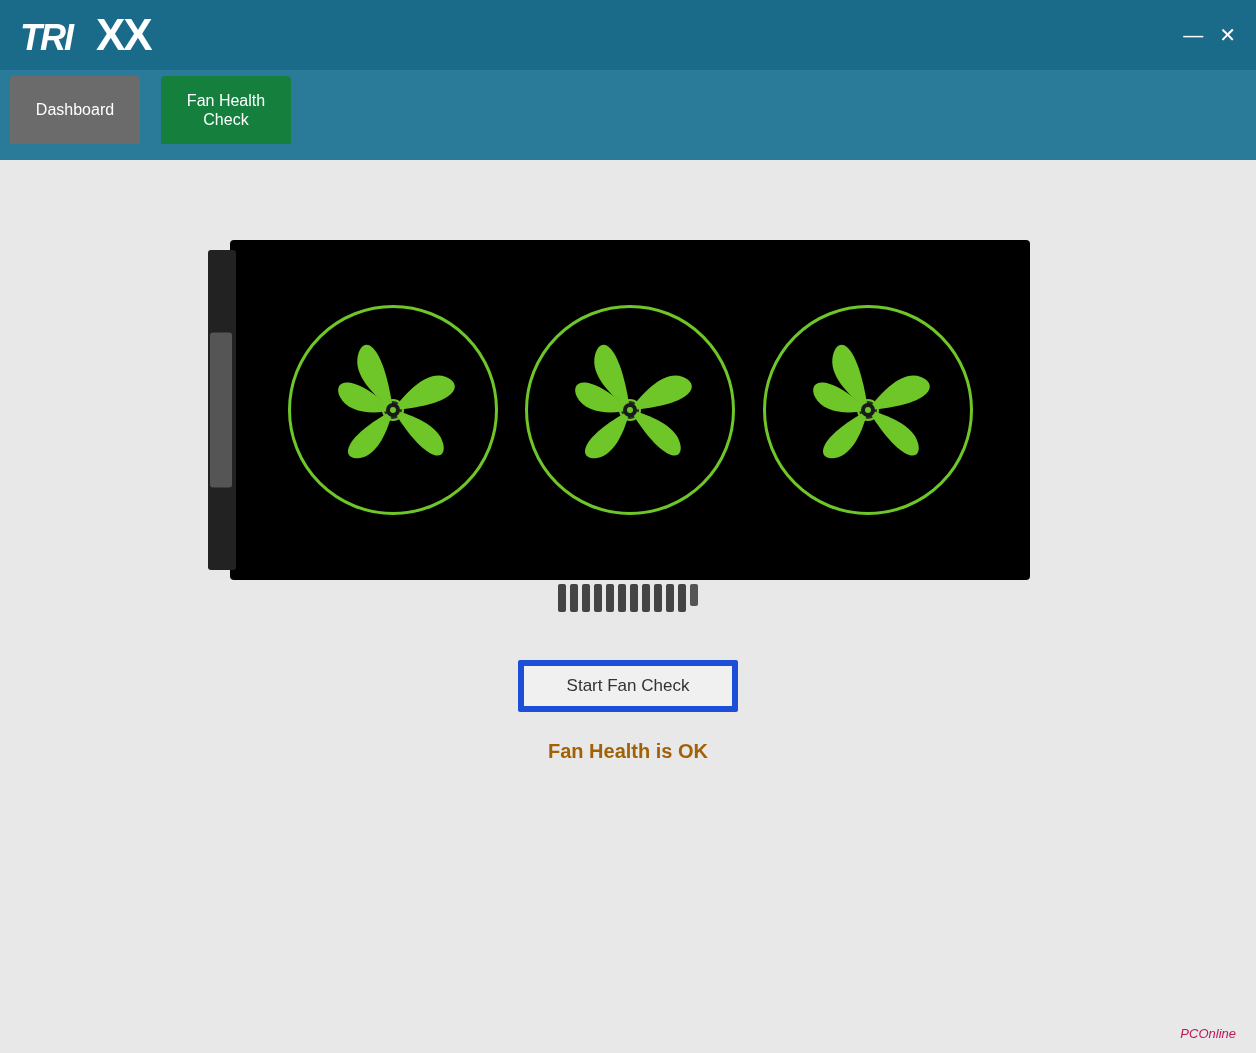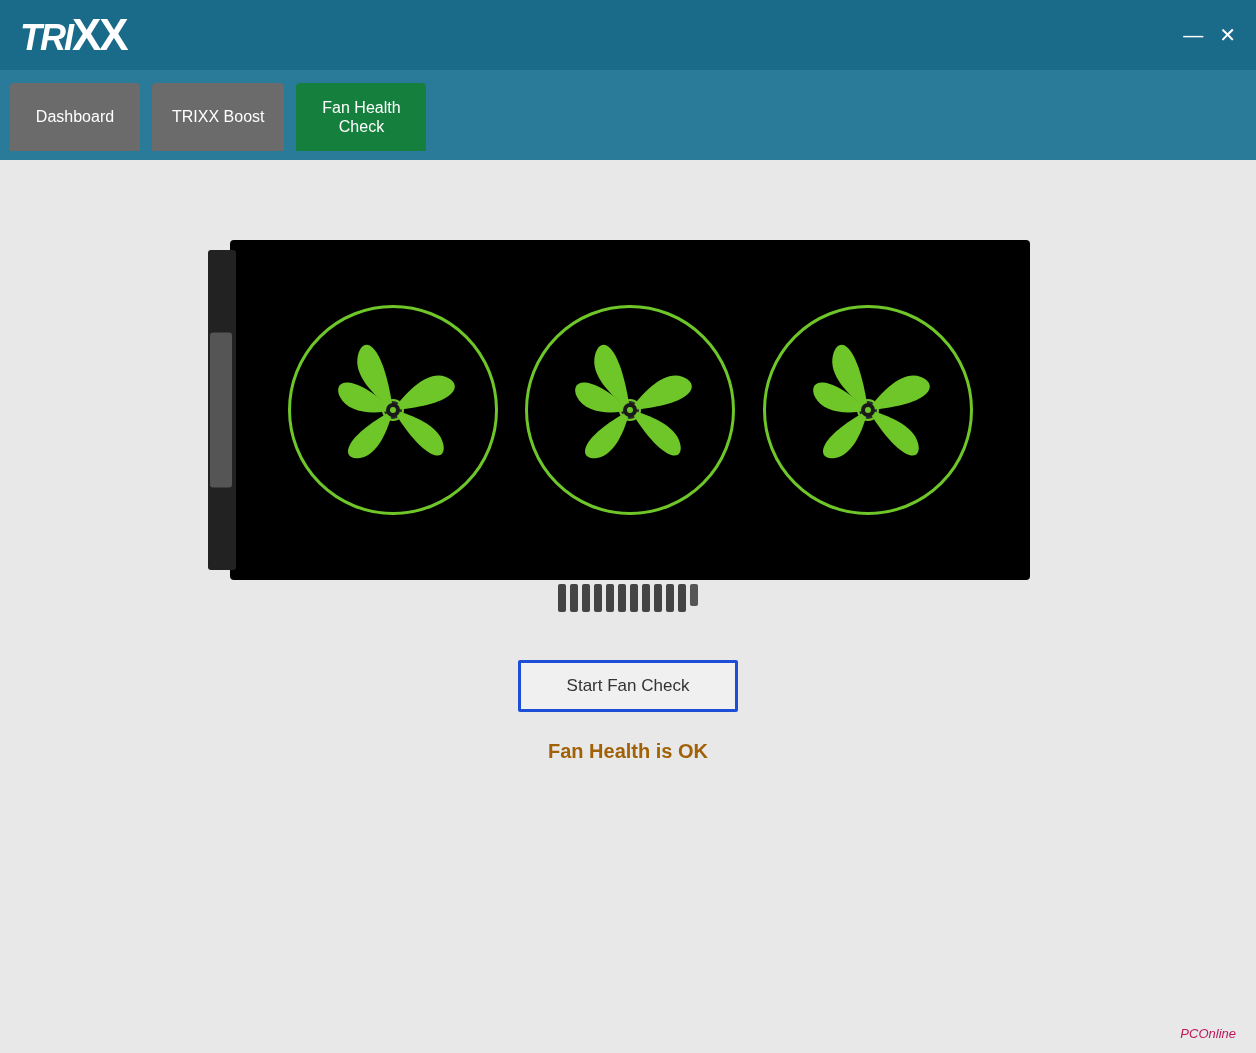--- a/index.html
+++ b/index.html
@@ -56,22 +56,22 @@
       font-weight: 300;
     }
 
     
     .tabs {
       width: 100%;
       height: 90px;
       background: #2a7a9a;
       display: flex;
       align-items: flex-end;
-      padding: 9px 10px;
-      gap: 12px;
+      padding: 16px 10px;
+      gap: 21px;
     }
 
     .tab {
       height: 68px;
       min-width: 130px;
       padding: 0 20px;
       background: #6b6b6b;
       color: white;
       font-size: 16px;
       font-weight: 400;
@@ -185,21 +185,21 @@
       height: 22px;
       background: #555;
     }
 
     
     .start-btn {
       margin-top: 60px;
       width: 220px;
       height: 52px;
       background: #f0f0f0;
-      border: 3px solid #1d4ed8;
+      border: 6px solid #1d4ed8;
       font-size: 17px;
       font-weight: 500;
       color: #333;
       cursor: pointer;
       border-radius: 2px;
     }
 
     .health-status {
       margin-top: 28px;
       font-size: 20px;
@@ -216,35 +216,32 @@
       color: #be185d;
       font-style: italic;
     }
   </style>
 </head>
 <body>
 
 <div class="titlebar">
   <div class="logo">
     <span class="logo-text">
-      <span class="logo-tri">TRI</span><span style="font-style:normal; font-size:44px; font-weight:900;">XX</span>
+      <span class="logo-tri">TRI</span><span style="font-style:normal; font-size:44px; font-weight:900;margin-left:24px;">XX</span>
     </span>
   </div>
   <div class="window-controls">
     <button class="win-btn">—</button>
     <button class="win-btn">✕</button>
   </div>
 </div>
 
 <div class="tabs">
   <div class="tab">
     <span>Dashboard</span>
-  </div>
-  <div class="tab">
-    <span>TRIXX Boost</span>
   </div>
   <div class="tab active">
     <span>Fan Health<br>Check</span>
   </div>
 </div>
 
 <div class="main-content">
 
   <div class="gpu-container">
     <div class="gpu-side-connector"></div>

